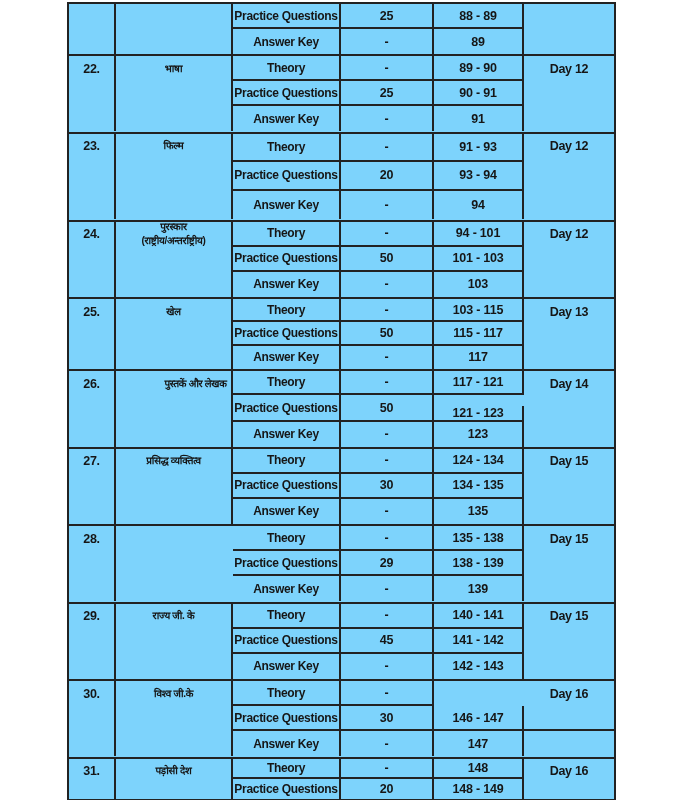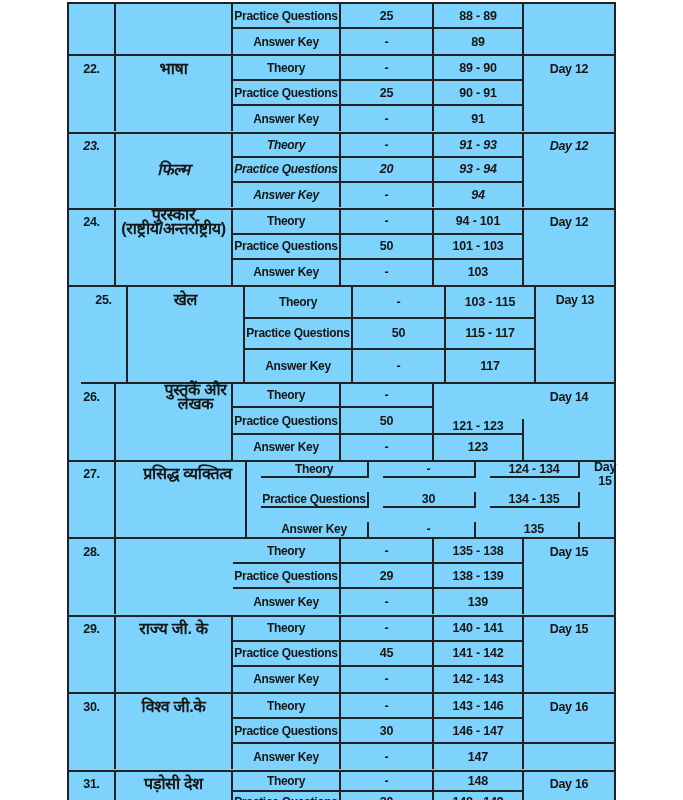--- a/index.html
+++ b/index.html
@@ -46,21 +46,21 @@
   }
   .head .inner{
     height:25px;
     display:flex;
     align-items:center;
     justify-content:center;
     width:100%;
     white-space:pre-line;
   }
   .serial .inner{font-size:12.5px;}
-  .topic .inner{font-size:16px; line-height:14px;}
+  .topic .inner{font-size:10px; line-height:14px;}
   .day-cell{align-items:flex-start;}
   .day-cell .inner{
     height:25px;display:flex;align-items:center;justify-content:center;width:100%;
     font-size:12.5px;
   }
   .section-cell{font-size:12px;}
   .count-cell,.pages-cell{font-size:12.5px; letter-spacing:-0.2px;}
 </style>
 </head>
 <body>
@@ -96,25 +96,25 @@
       <div class="cell vb section-cell hb" style="grid-area: 2 / 3;">Practice Questions</div>
       <div class="cell vb count-cell hb" style="grid-area: 2 / 4;">25</div>
       <div class="cell vb pages-cell hb" style="grid-area: 2 / 5;">90 - 91</div>
       <div class="cell vb section-cell" style="grid-area: 3 / 3;">Answer Key</div>
       <div class="cell vb count-cell" style="grid-area: 3 / 4;">-</div>
       <div class="cell vb pages-cell" style="grid-area: 3 / 5;">91</div>
       <div class="cell day-cell" style="grid-area: 1 / 6 / 4;">
         <div class="inner">Day 12</div>
       </div>
     </div>
-    <div class="block" style="height: 76px; grid-template-rows: repeat(3, 1fr); font-style: italic;">
+    <div class="block" style="height: 88px; grid-template-rows: repeat(3, 1fr);">
       <div class="cell head vb serial" style="grid-column: 1;">
         <div class="inner">23.</div>
       </div>
-      <div class="cell head vb topic" style="grid-column: 2; align-items: center;">
+      <div class="cell head vb topic" style="grid-column: 2;">
         <div class="inner">फिल्म</div>
       </div>
       <div class="cell vb section-cell hb" style="grid-area: 1 / 3;">Theory</div>
       <div class="cell vb count-cell hb" style="grid-area: 1 / 4;">-</div>
       <div class="cell vb pages-cell hb" style="grid-area: 1 / 5;">91 - 93</div>
       <div class="cell vb section-cell hb" style="grid-area: 2 / 3;">Practice Questions</div>
       <div class="cell vb count-cell hb" style="grid-area: 2 / 4;">20</div>
       <div class="cell vb pages-cell hb" style="grid-area: 2 / 5;">93 - 94</div>
       <div class="cell vb section-cell" style="grid-area: 3 / 3;">Answer Key</div>
       <div class="cell vb count-cell" style="grid-area: 3 / 4;">-</div>
@@ -137,21 +137,21 @@
       <div class="cell vb section-cell hb" style="grid-area: 2 / 3;">Practice Questions</div>
       <div class="cell vb count-cell hb" style="grid-area: 2 / 4;">50</div>
       <div class="cell vb pages-cell hb" style="grid-area: 2 / 5;">101 - 103</div>
       <div class="cell vb section-cell" style="grid-area: 3 / 3;">Answer Key</div>
       <div class="cell vb count-cell" style="grid-area: 3 / 4;">-</div>
       <div class="cell vb pages-cell" style="grid-area: 3 / 5;">103</div>
       <div class="cell day-cell" style="grid-area: 1 / 6 / 4;">
         <div class="inner">Day 12</div>
       </div>
     </div>
-    <div class="block" style="height: 97px; grid-template-rows: repeat(3, 1fr); margin-left: 12px;">
+    <div class="block" style="height: 72px; grid-template-rows: repeat(3, 1fr);">
       <div class="cell head vb serial" style="grid-column: 1;">
         <div class="inner">25.</div>
       </div>
       <div class="cell head vb topic" style="grid-column: 2;">
         <div class="inner">खेल</div>
       </div>
       <div class="cell vb section-cell hb" style="grid-area: 1 / 3;">Theory</div>
       <div class="cell vb count-cell hb" style="grid-area: 1 / 4;">-</div>
       <div class="cell vb pages-cell hb" style="grid-area: 1 / 5;">103 - 115</div>
       <div class="cell vb section-cell hb" style="grid-area: 2 / 3;">Practice Questions</div>
@@ -166,31 +166,32 @@
     </div>
     <div class="block" style="height: 77.5px; grid-template-rows: repeat(3, 1fr);">
       <div class="cell head vb serial" style="grid-column: 1;">
         <div class="inner">26.</div>
       </div>
       <div class="cell head vb topic" style="grid-column: 2; margin-left: 44px;">
         <div class="inner">पुस्तकें और लेखक</div>
       </div>
       <div class="cell vb section-cell hb" style="grid-area: 1 / 3;">Theory</div>
       <div class="cell vb count-cell hb" style="grid-area: 1 / 4;">-</div>
+      <div class="cell vb pages-cell hb" style="grid-area: 1 / 5;">117 - 121</div>
       <div class="cell vb section-cell hb" style="grid-area: 2 / 3;">Practice Questions</div>
       <div class="cell vb count-cell hb" style="grid-area: 2 / 4;">50</div>
       <div class="cell vb pages-cell hb" style="grid-area: 2 / 5; margin-top: 11px;">121 - 123</div>
       <div class="cell vb section-cell" style="grid-area: 3 / 3;">Answer Key</div>
       <div class="cell vb count-cell" style="grid-area: 3 / 4;">-</div>
       <div class="cell vb pages-cell" style="grid-area: 3 / 5;">123</div>
       <div class="cell day-cell" style="grid-area: 1 / 6 / 4;">
         <div class="inner">Day 14</div>
       </div>
     </div>
-    <div class="block" style="height: 77.5px; grid-template-rows: repeat(3, 1fr); gap: 14px;">
+    <div class="block" style="height: 77.5px; grid-template-rows: repeat(3, 1fr);">
       <div class="cell head vb serial" style="grid-column: 1;">
         <div class="inner">27.</div>
       </div>
       <div class="cell head vb topic" style="grid-column: 2;">
         <div class="inner">प्रसिद्ध व्यक्तित्व</div>
       </div>
       <div class="cell vb section-cell hb" style="grid-area: 1 / 3;">Theory</div>
       <div class="cell vb count-cell hb" style="grid-area: 1 / 4;">-</div>
       <div class="cell vb pages-cell hb" style="grid-area: 1 / 5;">124 - 134</div>
       <div class="cell vb section-cell hb" style="grid-area: 2 / 3;">Practice Questions</div>
@@ -242,21 +243,20 @@
     </div>
     <div class="block" style="height: 77.5px; grid-template-rows: repeat(3, 1fr);">
       <div class="cell head vb serial" style="grid-column: 1;">
         <div class="inner">30.</div>
       </div>
       <div class="cell head vb topic" style="grid-column: 2;">
         <div class="inner">विश्व जी.के</div>
       </div>
       <div class="cell vb section-cell hb" style="grid-area: 1 / 3;">Theory</div>
       <div class="cell vb count-cell hb" style="grid-area: 1 / 4;">-</div>
-      <div class="cell vb pages-cell hb" style="grid-area: 1 / 5;">143 - 146</div>
       <div class="cell vb section-cell hb" style="grid-area: 2 / 3;">Practice Questions</div>
       <div class="cell vb count-cell hb" style="grid-area: 2 / 4;">30</div>
       <div class="cell vb pages-cell hb" style="grid-area: 2 / 5;">146 - 147</div>
       <div class="cell vb section-cell" style="grid-area: 3 / 3;">Answer Key</div>
       <div class="cell vb count-cell" style="grid-area: 3 / 4;">-</div>
       <div class="cell vb pages-cell" style="grid-area: 3 / 5;">147</div>
       <div class="cell day-cell hb" style="grid-area: 1 / 6 / 3;">
         <div class="inner">Day 16</div>
       </div>
       <div class="cell day-cell" style="grid-area: 3 / 6 / 4;"></div>

